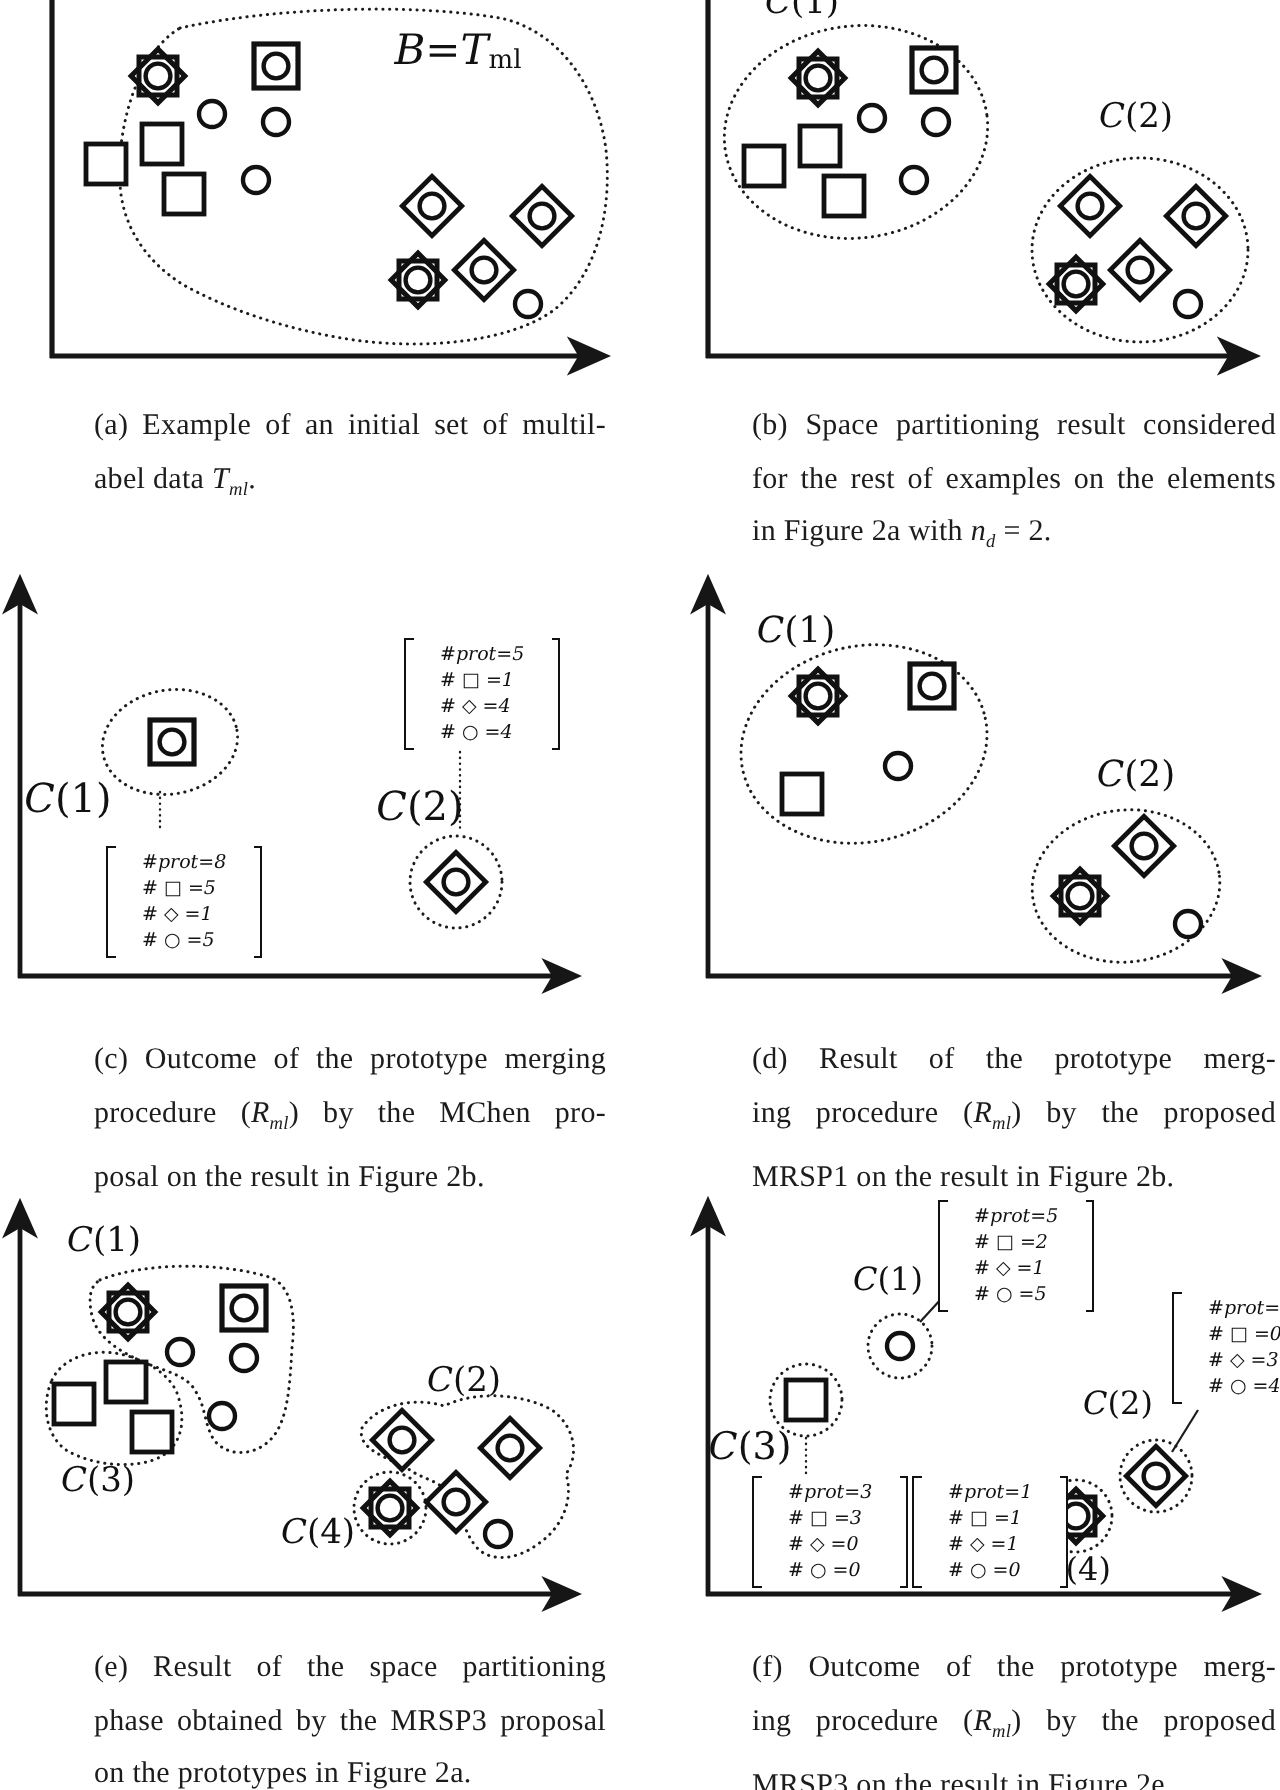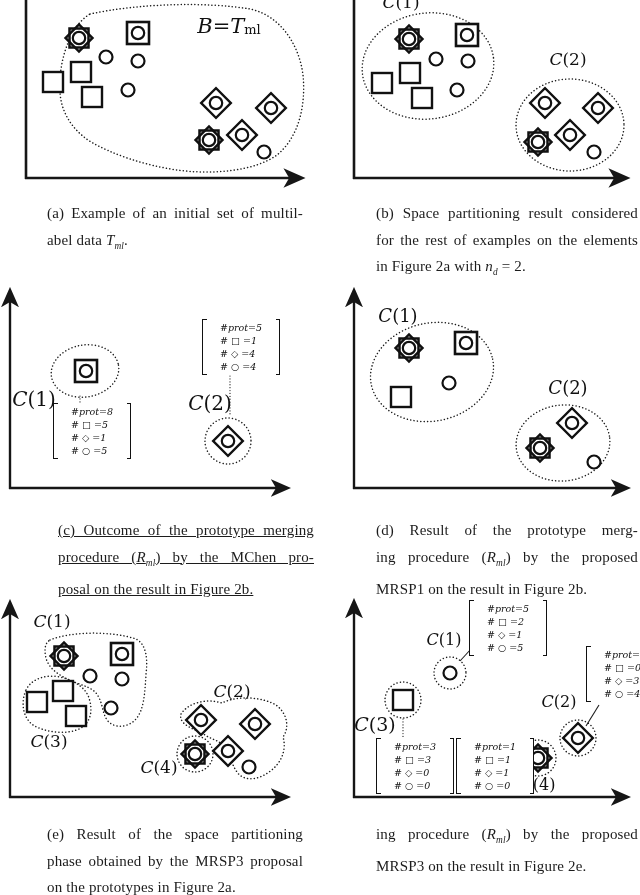--- a/index.html
+++ b/index.html
@@ -123,21 +123,21 @@
       <circle class="dotted" cx="228" cy="158" r="23"></circle>
       <line class="conn-dot" x1="80" y1="113" x2="80" y2="131"></line>
       <line class="conn-dot" x1="230" y1="93" x2="230" y2="133"></line>
       <g class="symbols">
           <use href="#sym-square-circle" x="86" y="88"></use>
           <use href="#sym-diamond-circle" x="228" y="158"></use>
         </g>
     </svg>
   <div class="plot-label" style="left: 34px; top: 116px; font-size: 20px;"><span class="it">C</span><span>(1)</span></div>
       <div class="plot-label" style="left: 210px; top: 120px; font-size: 20px;"><span class="it">C</span><span>(2)</span></div>
-      <div class="mat" style="left: 53px; top: 120px;"><div class="mat-row">#prot=8</div><div class="mat-row"># □ =5</div><div class="mat-row"># ◇ =1</div><div class="mat-row"># ○ =5</div></div>
+      <div class="mat" style="left: 53px; top: 140px;"><div class="mat-row">#prot=8</div><div class="mat-row"># □ =5</div><div class="mat-row"># ◇ =1</div><div class="mat-row"># ○ =5</div></div>
       <div class="mat" style="left: 202px; top: 36px;"><div class="mat-row">#prot=5</div><div class="mat-row"># □ =1</div><div class="mat-row"># ◇ =4</div><div class="mat-row"># ○ =4</div></div>
     </div>
 
   
   <div class="panel" style="left:320px;top:283px;width:320px;height:237px;">
     <svg width="320" height="237" viewBox="0 0 320 237">
       <line class="axis" x1="34" y1="206" x2="34" y2="9" stroke-width="2.4" marker-end="url(#arr)"></line>
       <line class="axis" x1="33" y1="205" x2="306" y2="205" stroke-width="2.4" marker-end="url(#arr)"></line>
       <ellipse class="dotted" cx="112" cy="89" rx="62" ry="49" transform="rotate(-12 112 89)"></ellipse>
       <ellipse class="dotted" cx="243" cy="160" rx="47" ry="38" transform="rotate(-6 243 160)"></ellipse>
@@ -219,33 +219,34 @@
   
   <div class="caption" style="left:3px;top:200px;width:300px;">
       <div class="cap-line"><span>(a) Example of an initial set of multil-</span></div>
       <div class="cap-line last"><span>abel data </span><span class="it">T</span><span class="it sb">ml</span><span>.</span></div>
     </div>
   <div class="caption" style="left:332px;top:200px;width:306px;">
       <div class="cap-line"><span>(b) Space partitioning result considered</span></div>
       <div class="cap-line"><span>for the rest of examples on the elements</span></div>
       <div class="cap-line last"><span>in Figure 2a with </span><span class="it">n</span><span class="it sb">d</span><span> = 2.</span></div>
     </div>
-  <div class="caption" style="left:14px;top:517px;width:300px;text-decoration:underline;">
+  <div class="caption" style="left:3px;top:517px;width:300px;">
       <div class="cap-line"><span>(c) Outcome of the prototype merging</span></div>
       <div class="cap-line"><span>procedure (</span><span class="it">R</span><span class="it sb">ml</span><span>) by the MChen pro-</span></div>
       <div class="cap-line last"><span>posal on the result in Figure 2b.</span></div>
     </div>
   <div class="caption" style="left:332px;top:517px;width:306px;">
       <div class="cap-line"><span>(d) Result of the prototype merg-</span></div>
       <div class="cap-line"><span>ing procedure (</span><span class="it">R</span><span class="it sb">ml</span><span>) by the proposed</span></div>
       <div class="cap-line last"><span>MRSP1 on the result in Figure 2b.</span></div>
     </div>
   <div class="caption" style="left:3px;top:821px;width:300px;">
       <div class="cap-line"><span>(e) Result of the space partitioning</span></div>
       <div class="cap-line"><span>phase obtained by the MRSP3 proposal</span></div>
       <div class="cap-line last"><span>on the prototypes in Figure 2a.</span></div>
     </div>
   <div class="caption" style="left:332px;top:821px;width:306px;">
+      <div class="cap-line"><span>(f) Outcome of the prototype merg-</span></div>
       <div class="cap-line"><span>ing procedure (</span><span class="it">R</span><span class="it sb">ml</span><span>) by the proposed</span></div>
       <div class="cap-line last"><span>MRSP3 on the result in Figure 2e.</span></div>
     </div>
 
 </div>
 
 </body></html>

